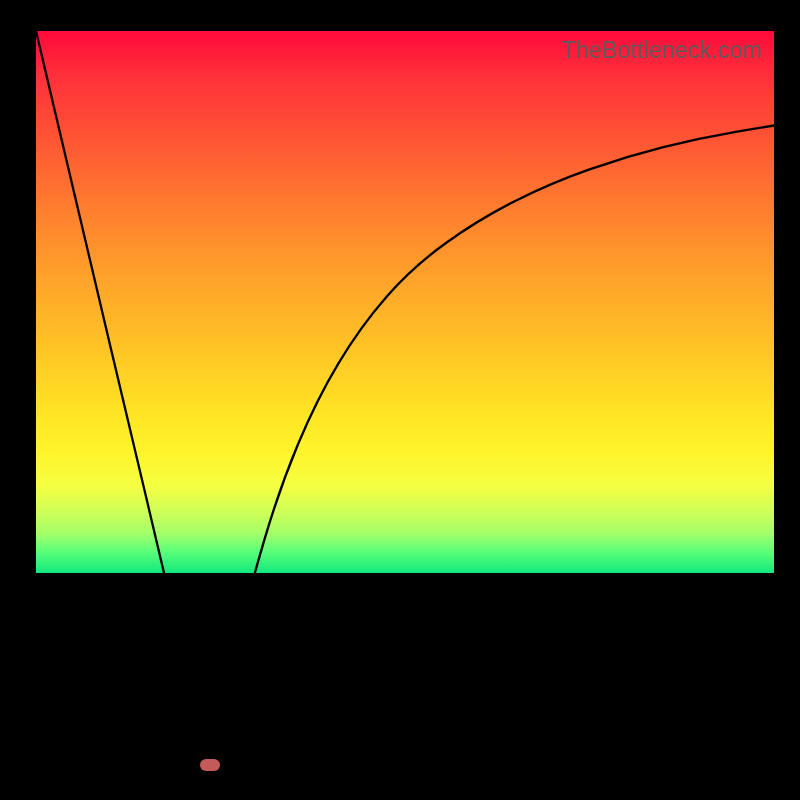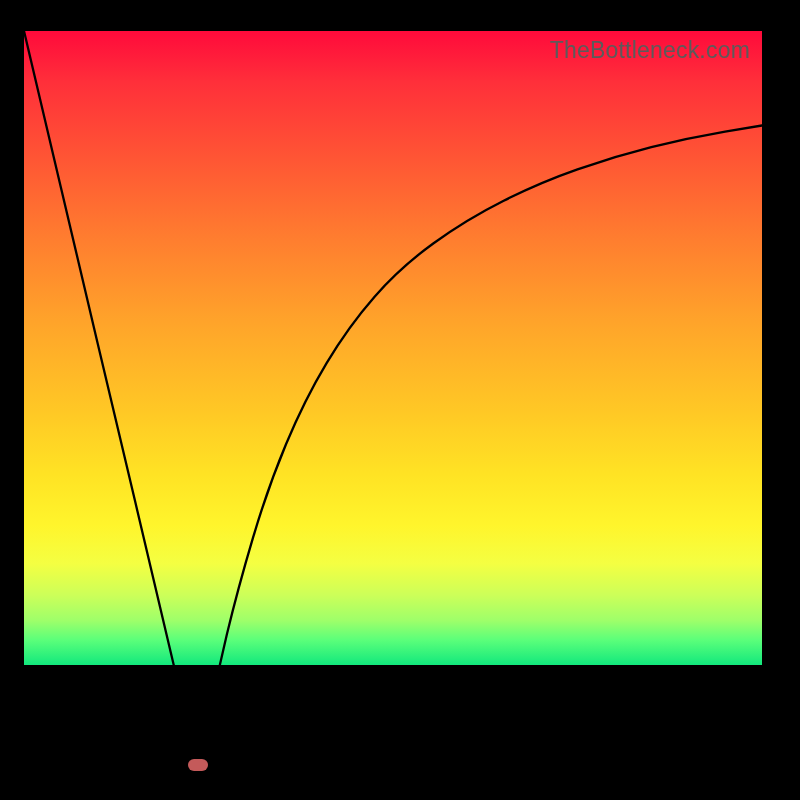--- a/index.html
+++ b/index.html
@@ -6,24 +6,24 @@
     margin: 0;
     padding: 0;
     width: 800px;
     height: 800px;
     background: #000;
     font-family: Arial, Helvetica, sans-serif;
     overflow: hidden;
   }
   .frame {
     position: absolute;
-    left: 24px;
+    left: 36px;
     top: 31px;
     width: 738px;
-    height: 634px;
+    height: 542px;
     background: linear-gradient(to bottom,
       #ff0a3b 0%,
       #ff2f3a 8%,
       #ff5534 20%,
       #ff7e2f 33%,
       #ffa42a 46%,
       #ffc825 60%,
       #ffe324 70%,
       #fff52c 78%,
       #f4ff42 84%,

